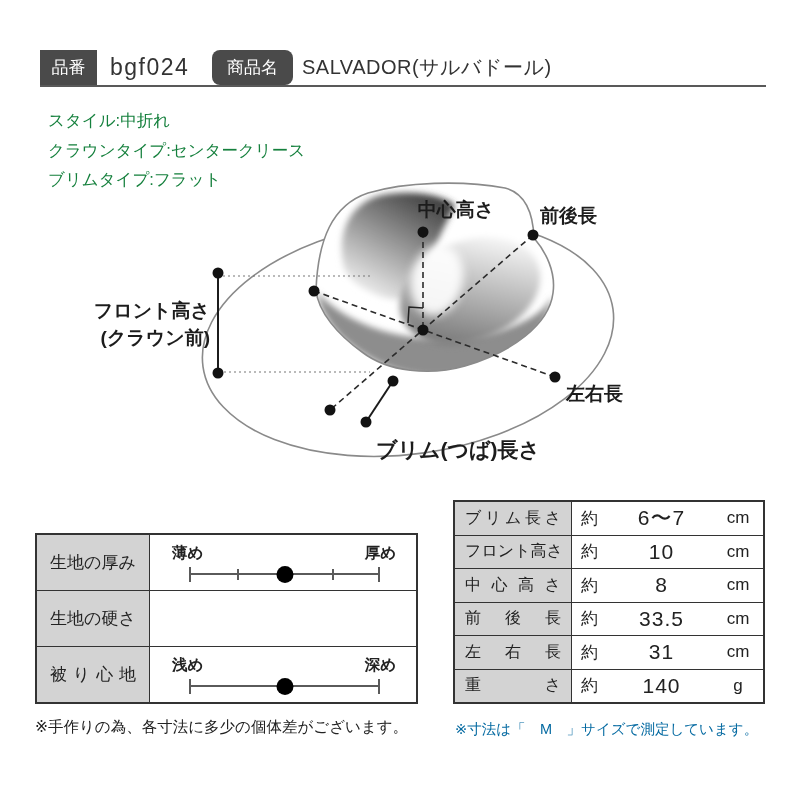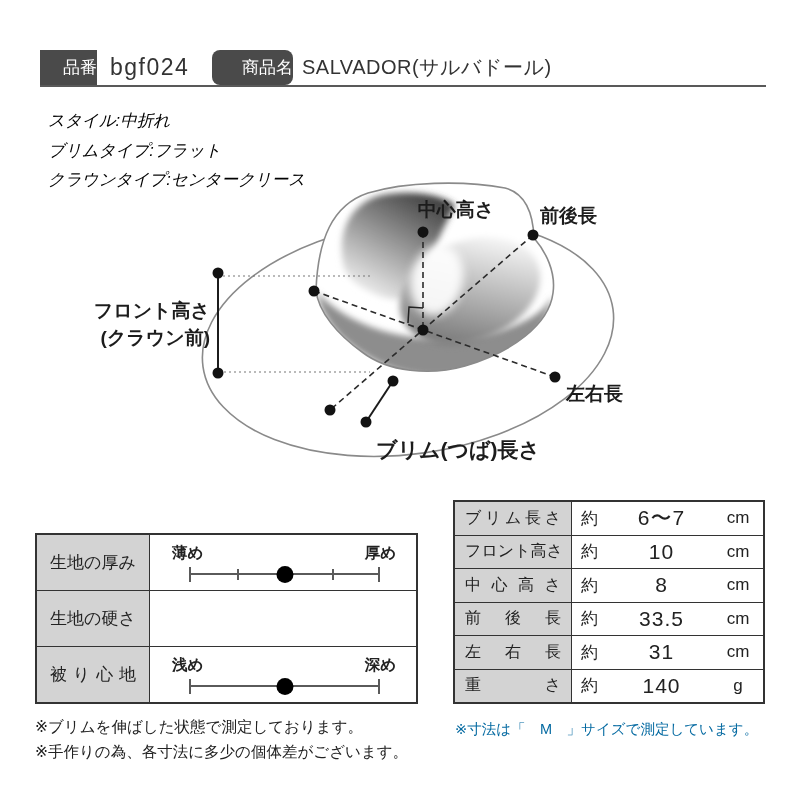--- a/index.html
+++ b/index.html
@@ -6,29 +6,29 @@
   body{
     width:800px;height:800px;position:relative;background:#fff;
     font-family:"Liberation Sans","DejaVu Sans",sans-serif;
     color:#1f1f1f;overflow:hidden;
   }
   .abs{position:absolute;}
 
   
   #header{left:40px;top:50px;width:726px;height:35px;border-bottom:2px solid #595959;}
   .tag{position:absolute;top:0;height:35px;background:var(--label-box-bg,#4a4a4a);
-       color:#fff;font-size:17px;line-height:35px;text-align:right;}
+       color:#fff;font-size:17px;line-height:35px;text-align:center;}
   #tag-hinban{left:0;width:57px;}
   #tag-shohinmei{left:172px;width:81px;border-radius:8px;}
   .hval{position:absolute;top:0;line-height:35px;color:#333;white-space:nowrap;}
   #val-hinban{left:70px;font-size:23px;letter-spacing:1.5px;}
   #val-shohinmei{left:262px;font-size:20px;letter-spacing:0.5px;}
 
   
-  #style-info{left:48px;top:106px;font-size:16.5px;line-height:29.5px;color:#000000;font-style:italic;}
+  #style-info{left:48px;top:106px;font-size:16.5px;line-height:29.5px;color:#15803d;}
 
   
   #hat-svg{left:90px;top:175px;}
   .diag-label{font-size:19px;font-weight:600;fill:#1c1c1c;}
   .diag-label-big{font-size:21px;font-weight:600;fill:#1c1c1c;}
 
   
   #texture-table{left:35px;top:533px;width:383px;height:171px;border:2px solid var(--border-dark,#333);
                  box-sizing:border-box;display:flex;flex-direction:column;}
   .trow{flex:1;display:flex;border-bottom:1px solid var(--border-dark,#333);}
@@ -68,22 +68,22 @@
 
 <div class="abs" id="header">
   <div class="tag" id="tag-hinban">品番</div>
   <div class="hval" id="val-hinban">bgf024</div>
   <div class="tag" id="tag-shohinmei">商品名</div>
   <div class="hval" id="val-shohinmei">SALVADOR(サルバドール)</div>
 </div>
 
 <div class="abs" id="style-info">
   <div>スタイル:中折れ</div>
+  <div>クラウンタイプ:センタークリース</div>
   <div>ブリムタイプ:フラット</div>
-  <div>クラウンタイプ:センタークリース</div>
 </div>
 
 <svg class="abs" id="hat-svg" width="700" height="305" viewBox="90 175 700 305">
   <defs>
     <linearGradient id="gradA" x1="0.75" y1="0" x2="0.15" y2="1">
       <stop offset="0" stop-color="#3f3f3f"></stop>
       <stop offset="1" stop-color="#fbfbfb"></stop>
     </linearGradient>
     <linearGradient id="gradB" x1="0.1" y1="0.9" x2="0.9" y2="0.1">
       <stop offset="0" stop-color="#6f6f6f"></stop>
@@ -267,16 +267,15 @@
       </div>
     <div class="svalue-area">
       <span class="approx">約</span>
       <span class="sval">140</span>
       <span class="sunit">g</span>
     </div>
   </div>
 </div>
 
 <div class="abs" id="footnotes-left">
-  <div>※ブリムを伸ばした状態で測定しております。</div>
   <div>※手作りの為、各寸法に多少の個体差がございます。</div>
 </div>
 <div class="abs" id="footnote-right">※寸法は「　M　」サイズで測定しています。</div>
 
 </body></html>

